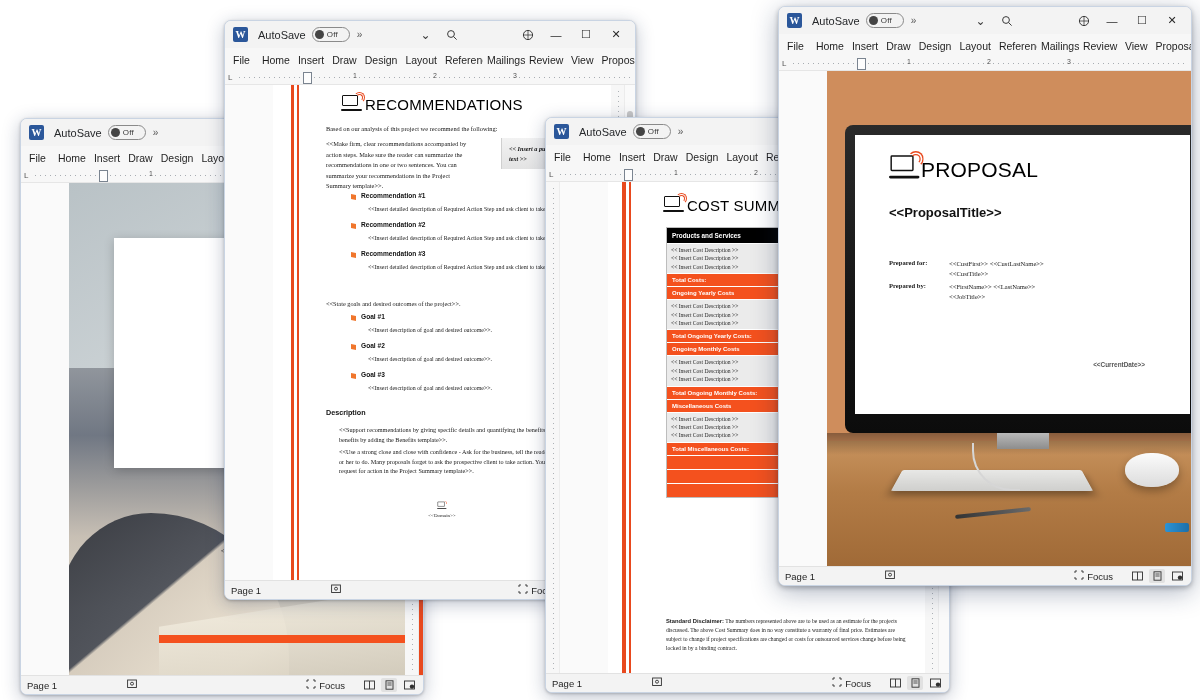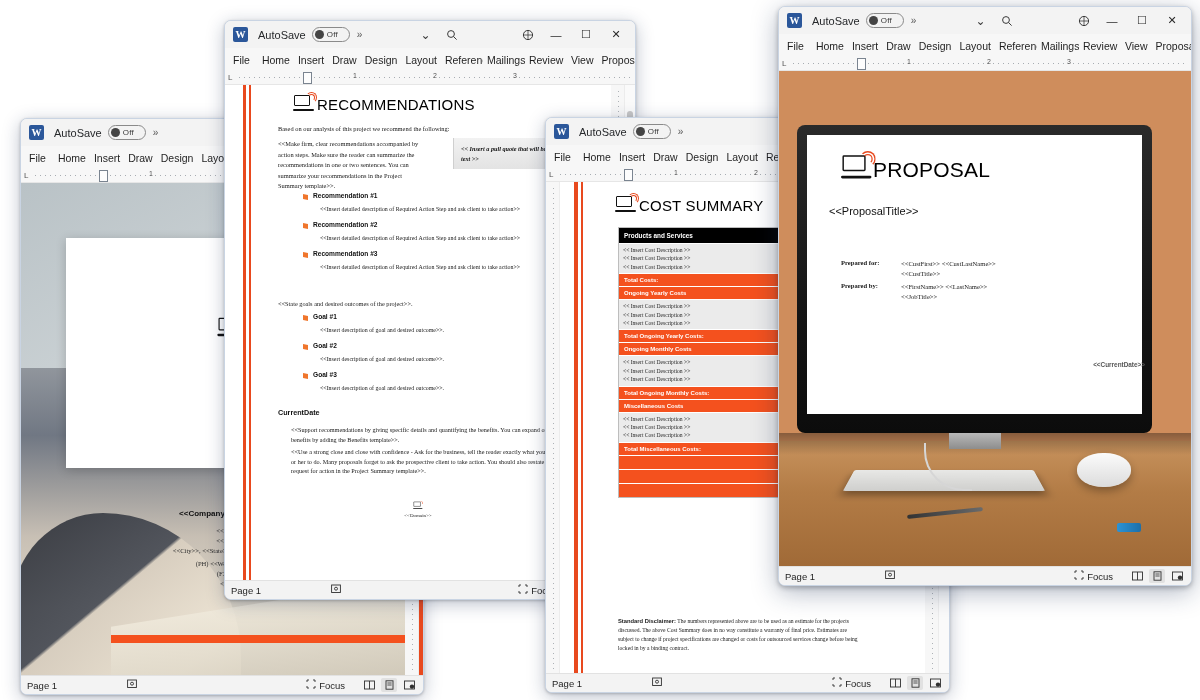--- a/index.html
+++ b/index.html
@@ -97,21 +97,21 @@
   }
   .vruler{
     width:13px;flex:0 0 13px;background:#f7f7f7;position:relative;overflow:hidden;
     border-right:1px solid #ececec;
   }
   .vruler .vline{
     position:absolute;top:6px;bottom:4px;left:7px;width:1px;
     background:repeating-linear-gradient(to bottom,#9aa0a6 0 1px,transparent 1px 5px);
     opacity:.8;
   }
-  .scroller{flex:1 1 auto;position:relative;overflow:hidden;background:#fafafa;}
+  .scroller{flex:1 1 auto;position:relative;overflow:hidden;background:#fafafa;margin-left:48px;}
   .page{
     position:absolute;background:#ffffff;
     box-shadow:0 0 0 1px rgba(0,0,0,.06);
     overflow:hidden;
   }
   .vscroll{
     width:10px;flex:0 0 10px;background:#fafafa;position:relative;
   }
   .vscroll .thumb{
     position:absolute;left:2px;width:6px;border-radius:3px;background:#c6c6c6;
@@ -461,21 +461,21 @@
           </div>
           <div class="body-serif" style="margin:6px 0 0 17px;font-size:5.9px;">&lt;&lt;Insert description of goal and desired outcome&gt;&gt;.</div>
 
           <div class="bullet-row" style="margin-top:9px;">
             <div class="bull"></div>
             <div class="b-head">Goal #3</div>
           </div>
           <div class="body-serif" style="margin:6px 0 0 17px;font-size:5.9px;">&lt;&lt;Insert description of goal and desired outcome&gt;&gt;.</div>
         </div>
 
-        <div style="position:absolute;left:53px;top:323px;font-size:7.2px;font-weight:bold;color:#111;">CurrentDate</div>
+        <div style="position:absolute;left:53px;top:323px;font-size:7.2px;font-weight:bold;color:#111;">Description</div>
 
         <div class="body-serif" style="position:absolute;left:66px;top:340px;width:285px;font-size:6.2px;line-height:1.55;">&lt;&lt;Support recommendations by giving specific details and quantifying the benefits.  You can expand on the benefits by adding the Benefits template&gt;&gt;.</div>
 
         <div class="body-serif" style="position:absolute;left:66px;top:362px;width:285px;font-size:6.2px;line-height:1.55;">&lt;&lt;Use a strong close and close with confidence - Ask for the business, tell the reader exactly what you want him or her to do.  Many proposals forget to ask the prospective client to take action.  You should also restate your request for action in the Project Summary template&gt;&gt;.</div>
 
         <div class="footer-mark" style="position:absolute;left:0;right:0;top:412px;">
           <div class="laptop-ico" style="transform:scale(.45);">
             <div class="screen"></div>
               <div class="base"></div>
             <div class="wifi-arc" style="right:0;top:-1px;width:5px;height:5px;"></div>
@@ -832,21 +832,21 @@
         <div class="doc-head" style="position:absolute;left:62px;top:88px;">
           <div class="laptop-ico" style="transform:scale(1.45);transform-origin:left bottom;">
             <div class="screen"></div>
               <div class="base"></div>
             <div class="wifi-arc" style="right:0px;top:-1px;width:5px;height:5px;"></div>
             <div class="wifi-arc" style="right:-2px;top:-3px;width:9px;height:9px;"></div>
           </div>
           <div class="title" style="font-size:21px;margin-left:8px;">PROPOSAL</div>
         </div>
 
-        <div style="position:absolute;left:50px;top:134px;font-size:11px;font-weight:normal;color:#111;
+        <div style="position:absolute;left:62px;top:134px;font-size:13px;font-weight:bold;color:#111;
                     font-family:'Liberation Sans',sans-serif;">&lt;&lt;ProposalTitle&gt;&gt;</div>
 
         <div class="body-serif" style="position:absolute;left:62px;top:188px;font-size:6.6px;font-weight:bold;">Prepared for:</div>
         <div class="body-serif" style="position:absolute;left:122px;top:188px;font-size:6.6px;line-height:1.55;">
           <div>&lt;&lt;CustFirst&gt;&gt; &lt;&lt;CustLastName&gt;&gt;</div>
           <div>&lt;&lt;CustTitle&gt;&gt;</div>
         </div>
 
         <div class="body-serif" style="position:absolute;left:62px;top:211px;font-size:6.6px;font-weight:bold;">Prepared by:</div>
         <div class="body-serif" style="position:absolute;left:122px;top:211px;font-size:6.6px;line-height:1.55;">

